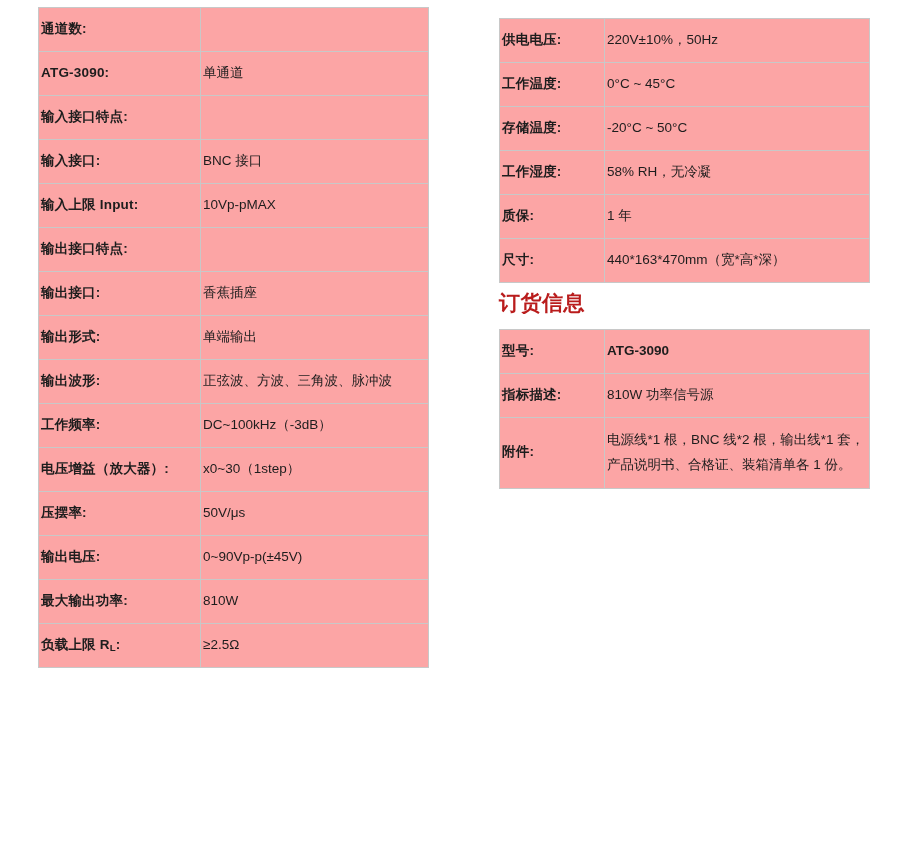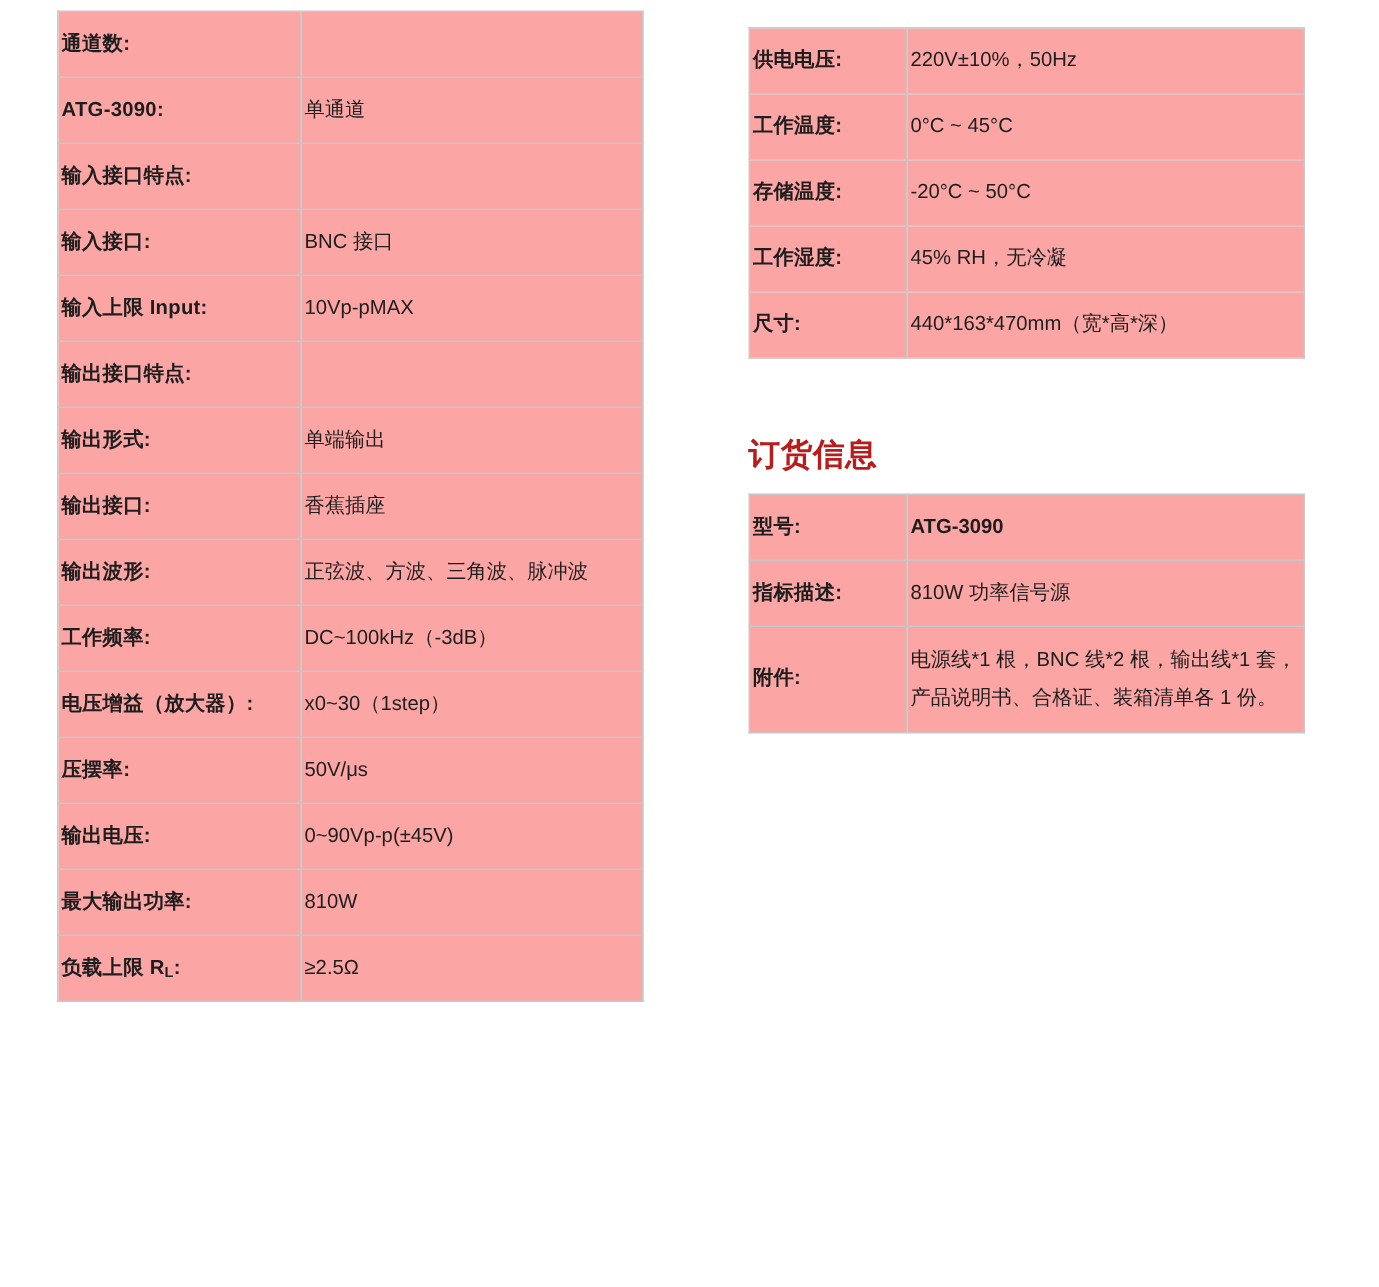--- a/index.html
+++ b/index.html
@@ -135,26 +135,26 @@
         </tr>
         <tr>
           <td class="k">输入上限 Input:</td>
           <td class="v">10Vp-pMAX</td>
         </tr>
         <tr class="section">
           <td class="k">输出接口特点:</td>
           <td class="v"></td>
         </tr>
         <tr>
+          <td class="k">输出接口:</td>
+          <td class="v">香蕉插座</td>
+        </tr>
+        <tr>
           <td class="k">输出形式:</td>
           <td class="v">单端输出</td>
-        </tr>
-        <tr>
-          <td class="k">输出接口:</td>
-          <td class="v">香蕉插座</td>
         </tr>
         <tr>
           <td class="k">输出波形:</td>
           <td class="v">正弦波、方波、三角波、脉冲波</td>
         </tr>
         <tr>
           <td class="k">工作频率:</td>
           <td class="v">DC~100kHz（-3dB）</td>
         </tr>
         <tr>
@@ -195,21 +195,25 @@
         <tr>
           <td class="k">工作温度:</td>
           <td class="v">0°C ~ 45°C</td>
         </tr>
         <tr>
           <td class="k">存储温度:</td>
           <td class="v">-20°C ~ 50°C</td>
         </tr>
         <tr>
           <td class="k">工作湿度:</td>
-          <td class="v">45% RH，无冷凝</td>
+          <td class="v">58% RH，无冷凝</td>
+        </tr>
+        <tr>
+          <td class="k">质保:</td>
+          <td class="v">1 年</td>
         </tr>
         <tr>
           <td class="k">尺寸:</td>
           <td class="v">440*163*470mm（宽*高*深）</td>
         </tr>
       </tbody>
   </table>
 </div>
 
 <h2 id="order-heading">订货信息</h2>

